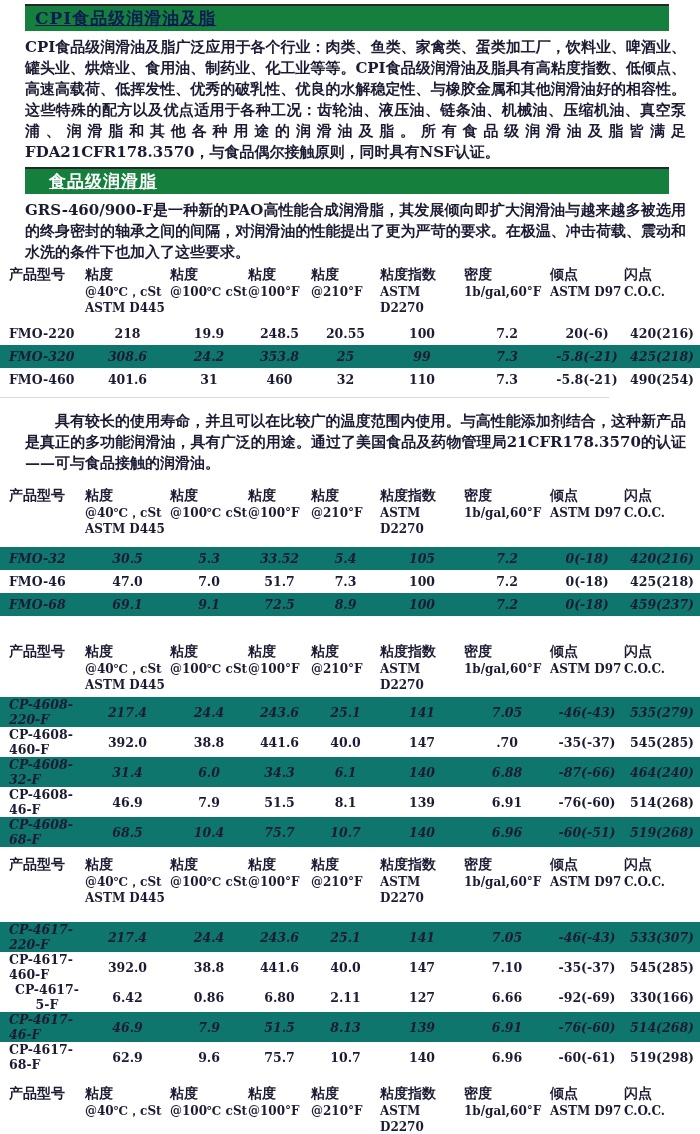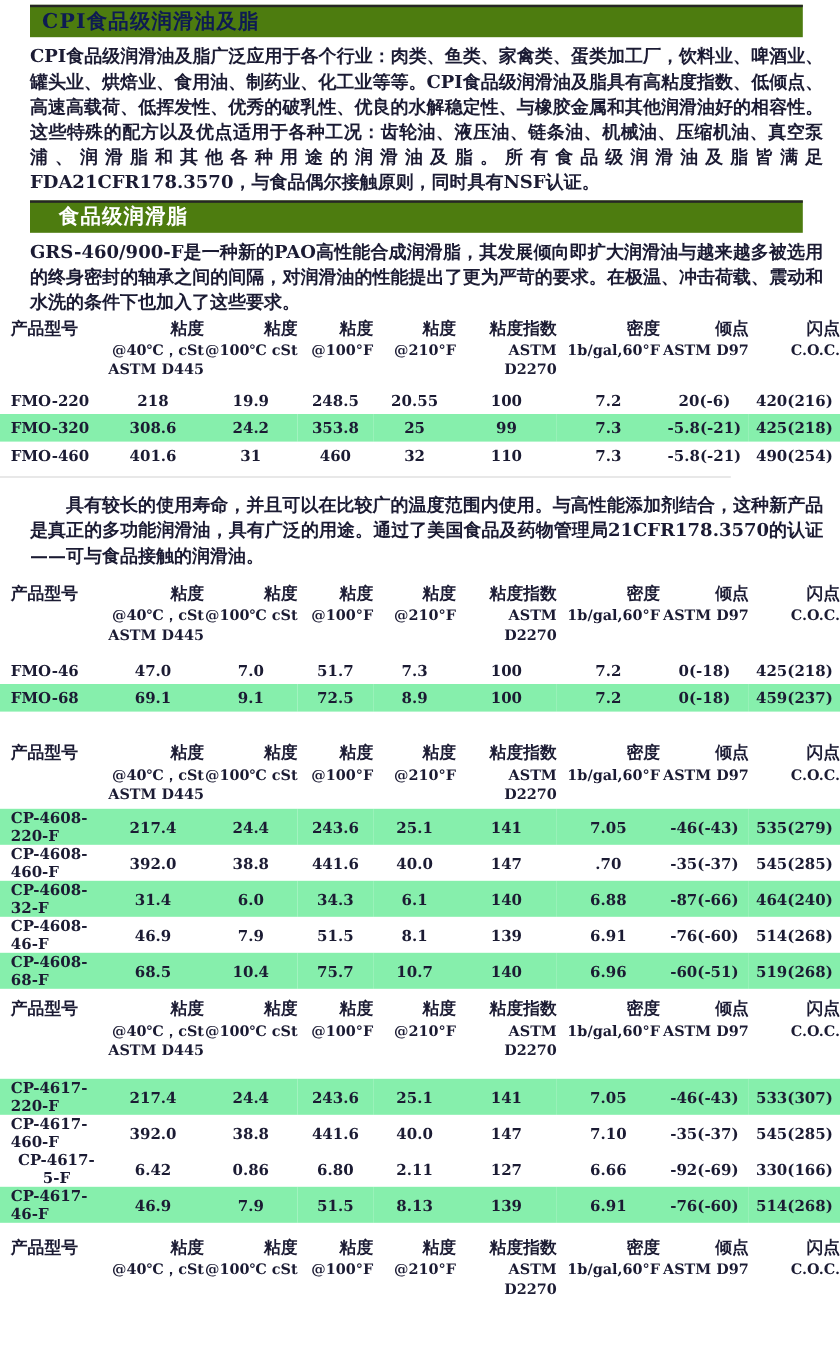--- a/index.html
+++ b/index.html
@@ -3,43 +3,43 @@
 <meta charset="utf-8">
 <style>
   html,body{margin:0;padding:0;}
   body{
     width:700px;height:1134px;overflow:hidden;background:#ffffff;
     font-family:"DejaVu Serif","Liberation Serif",serif;
     color:#1b1b33;font-weight:bold;position:relative;
   }
   .band{
     margin:4px 31px 0 25px;
-    background:#4d7c0f;
+    background:#15803d;
     border-top:2px solid #262626;
     padding:1px 10px 2px 10px;
     font-size:17px;line-height:22px;height:22px;
-    color:#0e1b52;letter-spacing:1px;
+    color:#0e1b52;letter-spacing:1px;text-decoration:underline;
   }
   .band.white-text{color:#ffffff;margin-top:4px;padding-left:24px;}
   .para{
     margin:6px 14px 0 25px;
     font-size:15px;line-height:21px;
     text-align:justify;
   }
   .para.indent{text-indent:2em;margin-top:13px;}
   .tablewrap{width:609px;}
   .tablewrap table{width:100%;border-collapse:collapse;table-layout:fixed;}
   th,td{padding:0;font-weight:bold;}
-  thead th{text-align:right;vertical-align:top;}
+  thead th{text-align:left;vertical-align:top;}
   thead th.prod{text-align:left;padding-left:9px;}
   .h1{font-size:14px;line-height:19px;}
   .h2{font-size:12px;line-height:16px;}
   tbody td{height:23px;text-align:center;font-size:12.5px;}
   tbody td.prod{text-align:left;padding-left:9px;font-size:12.5px;}
-  tbody tr.hl{background:#86efac;}
+  tbody tr.hl{background:#0f766e;font-style:italic;}
   tbody tr.compact td{height:16px;text-align:center;}
   tbody tr.spacer td{height:6px;background:#fff;}
   .t1{margin-top:2px;border-bottom:1px solid #d9d9d9;padding-bottom:6px;}
   .t2{margin-top:12px;}
   .t3{margin-top:26px;}
   .t4{margin-top:8px;}
   .t5{margin-top:12px;}
 </style>
 </head>
 <body>
@@ -198,20 +198,31 @@
           <th>
             <div class="h1">闪点</div>
             <div class="h2">C.O.C.</div>
           </th>
         </tr>
       </thead>
       <tbody>
         <tr class="spacer">
           <td colspan="9" style="height: 10px;"></td>
         </tr>
+        <tr class="hl">
+          <td class="prod">FMO-32</td>
+          <td>30.5</td>
+          <td>5.3</td>
+          <td>33.52</td>
+          <td>5.4</td>
+          <td>105</td>
+          <td>7.2</td>
+          <td>0(-18)</td>
+          <td>420(216)</td>
+        </tr>
         <tr>
           <td class="prod">FMO-46</td>
           <td>47.0</td>
           <td>7.0</td>
           <td>51.7</td>
           <td>7.3</td>
           <td>100</td>
           <td>7.2</td>
           <td>0(-18)</td>
           <td>425(218)</td>
@@ -437,20 +448,31 @@
           <td class="prod">CP-4617-46-F</td>
           <td>46.9</td>
           <td>7.9</td>
           <td>51.5</td>
           <td>8.13</td>
           <td>139</td>
           <td>6.91</td>
           <td>-76(-60)</td>
           <td>514(268)</td>
         </tr>
+        <tr>
+          <td class="prod">CP-4617-68-F</td>
+          <td>62.9</td>
+          <td>9.6</td>
+          <td>75.7</td>
+          <td>10.7</td>
+          <td>140</td>
+          <td>6.96</td>
+          <td>-60(-61)</td>
+          <td>519(298)</td>
+        </tr>
       </tbody>
     </table>
   </div>
 
 <div class="tablewrap t5">
     <table>
       <colgroup>
         <col style="width: 85px;">
         <col style="width: 85px;">
         <col style="width: 78px;">

